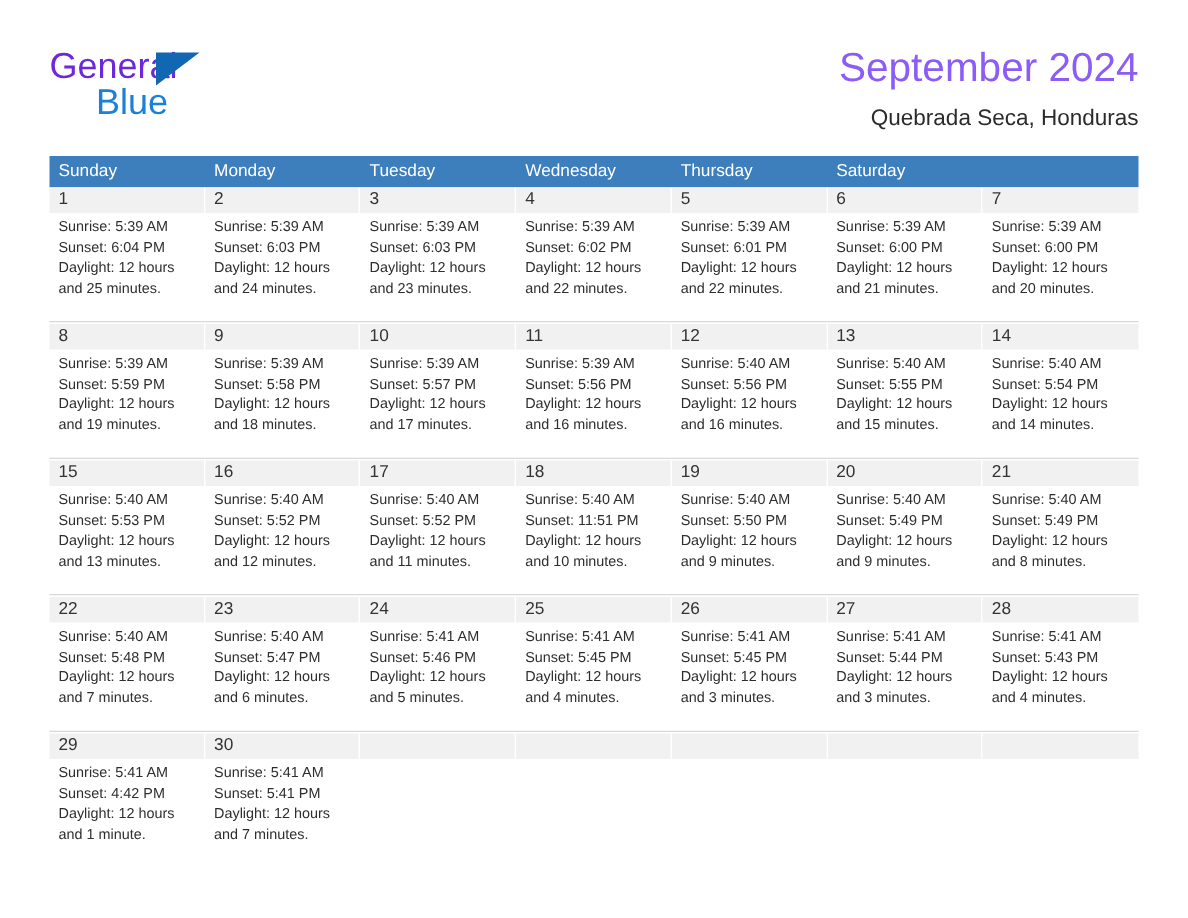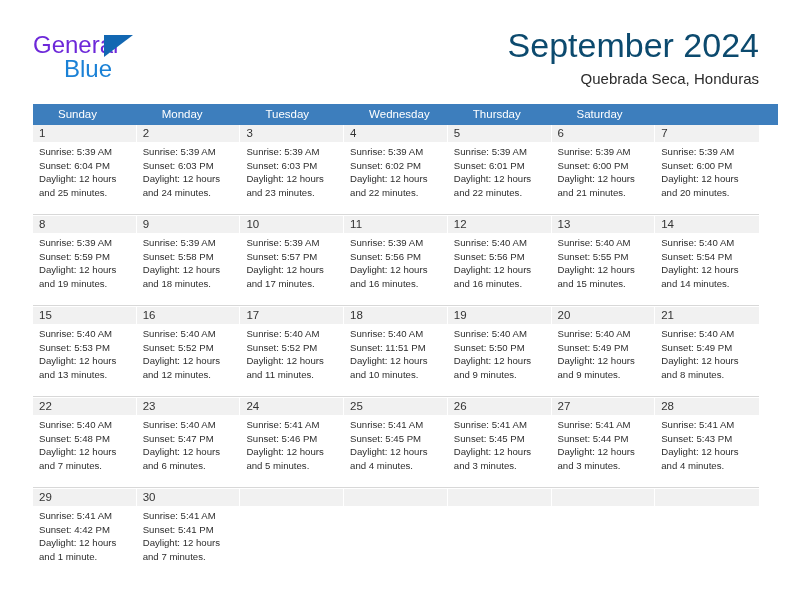--- a/index.html
+++ b/index.html
@@ -65,22 +65,22 @@
     text-align: right;
   }
 
   .title-wrap {
     position: absolute;
     right: 0;
     top: 0;
     text-align: right;
   }
   .cal-title {
-    font-size: 34px;
-    color: #0c4a6e;
+    font-size: 27px;
+    color: #8b5cf6;
     line-height: 34px;
     font-weight: normal;
     white-space: nowrap;
   }
   .cal-subtitle {
     font-size: 15px;
     color: #2b2b2b;
     line-height: 22px;
     margin-top: 6px;
     white-space: nowrap;
@@ -91,21 +91,20 @@
     position: absolute;
     left: 33px;
     top: 104px;
     width: 726px;
   }
   .dow-row {
     display: flex;
     width: 726px;
     background: #3d7ebd;
     height: 21px;
-    padding-left: 19px;
   }
   .dow {
     width: 103.714px;
     box-sizing: border-box;
     padding-left: 6px;
     color: #ffffff;
     font-size: 11.5px;
     line-height: 21px;
     white-space: nowrap;
     overflow: hidden;

